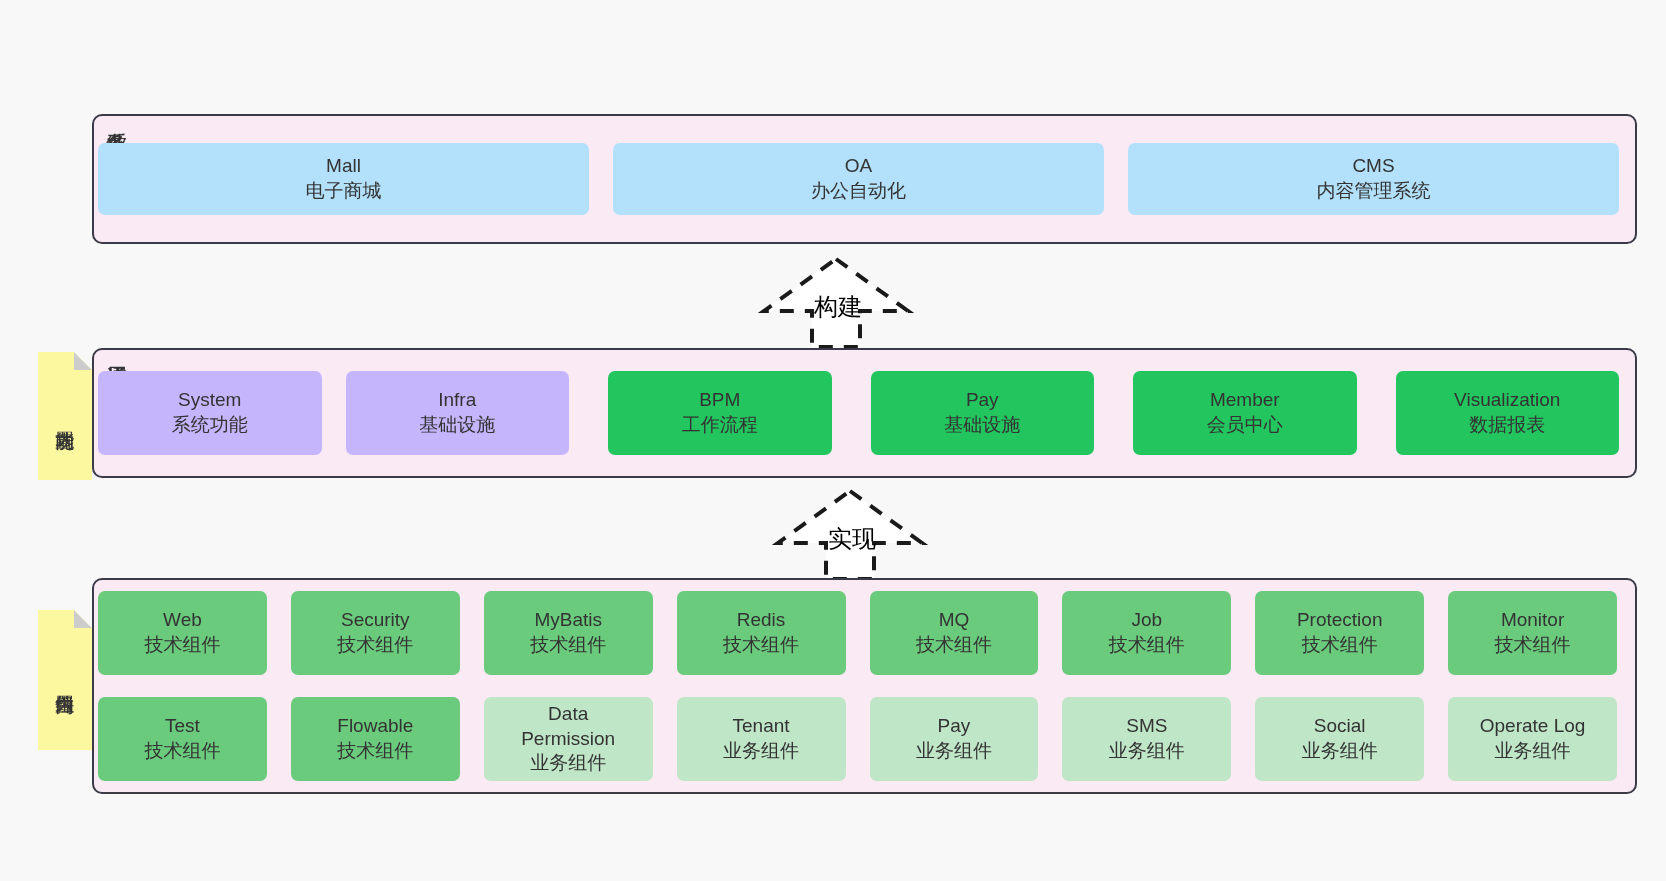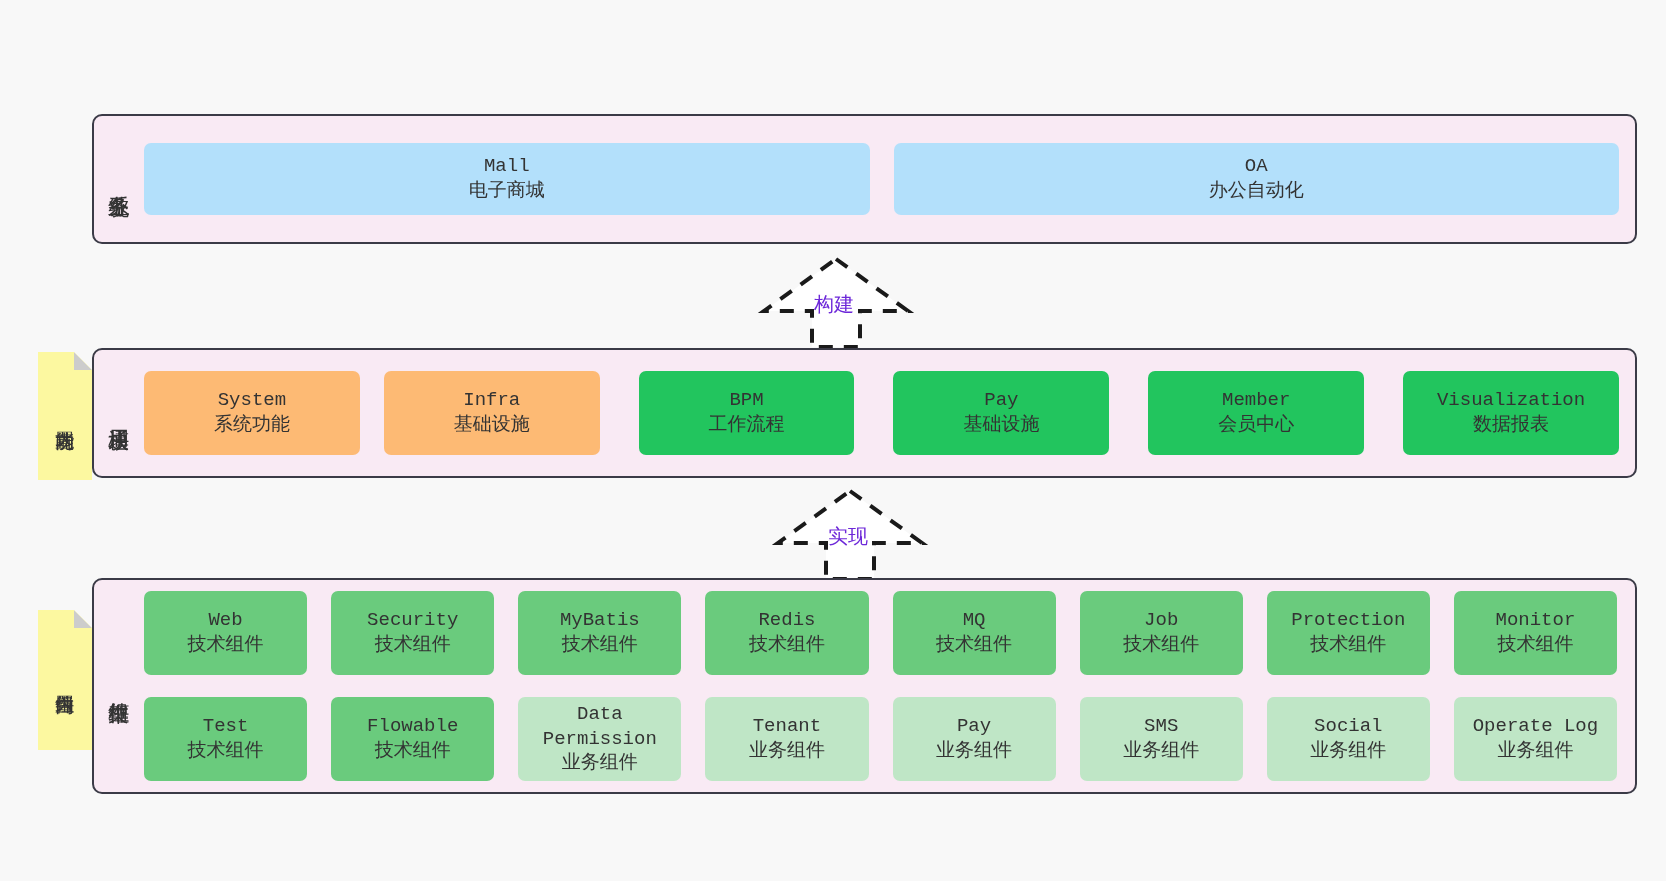--- a/index.html
+++ b/index.html
@@ -24,23 +24,22 @@
   }
 
   
   .layer {
     position: absolute;
     background: #f9eaf4;
     border: 2px solid #3b3b47;
     border-radius: 10px;
     box-sizing: border-box;
     display: flex;
-    flex-direction: row;
+    flex-direction: column;
     align-items: stretch;
-    font-family: Liberation Mono, monospace;
   }
 
   
   .layer-label {
     flex: 0 0 auto;
     width: 46px;
     display: flex;
     align-items: center;
     justify-content: center;
     font-size: 21px;
@@ -82,21 +81,21 @@
     color: #333333;
     box-sizing: border-box;
     padding: 4px 6px;
     user-select: none;
   }
   .card .t1 { display: block; }
   .card .t2 { display: block; }
   .card .t3 { display: block; }
 
   .card.blue      { background: #b3e0fb; }
-  .card.red       { background: #fdba74; }
+  .card.red       { background: #c4b5fd; }
   .card.pink      { background: #22c55e; margin-left: 15px; }
   .card.green     { background: #6acb7d; }
   .card.lightgrn  { background: #bfe6c6; }
 
   
   #layer-business {
     left: 92px;
     top: 114px;
     width: 1545px;
     height: 130px;
@@ -160,22 +159,22 @@
   }
 
   
   .gen-arrow {
     position: absolute;
     pointer-events: none;
   }
   .gen-arrow svg { display: block; overflow: visible; }
   .gen-arrow .arrow-label {
     position: absolute;
-    font-size: 20px;
-    color: #6d28d9;
+    font-size: 24px;
+    color: #000000;
     white-space: nowrap;
     user-select: none;
   }
   #arrow-build {
     left: 756px;
     top: 255px;
     width: 160px;
     height: 92px;
   }
   #arrow-build .arrow-label {
@@ -203,20 +202,24 @@
     <div class="layer-body">
       <div class="row">
         <div class="card blue">
           <span class="t1">Mall</span>
           <span class="t2">电子商城</span>
         </div>
         <div class="card blue">
           <span class="t1">OA</span>
           <span class="t2">办公自动化</span>
         </div>
+        <div class="card blue">
+          <span class="t1">CMS</span>
+          <span class="t2">内容管理系统</span>
+        </div>
       </div>
     </div>
   </div>
 
   <div class="gen-arrow" id="arrow-build">
     <svg width="160" height="92" viewBox="0 0 160 92" aria-hidden="true">
       <path d="M 80 4 L 152 56 L 104 56 L 104 92 L 56 92 L 56 56 L 8 56 Z" fill="#ffffff" stroke="#1a1a1a" stroke-width="4" stroke-dasharray="14,11" stroke-linecap="butt" stroke-linejoin="miter"></path>
     </svg>
     <span class="arrow-label">构建</span>
   </div>

